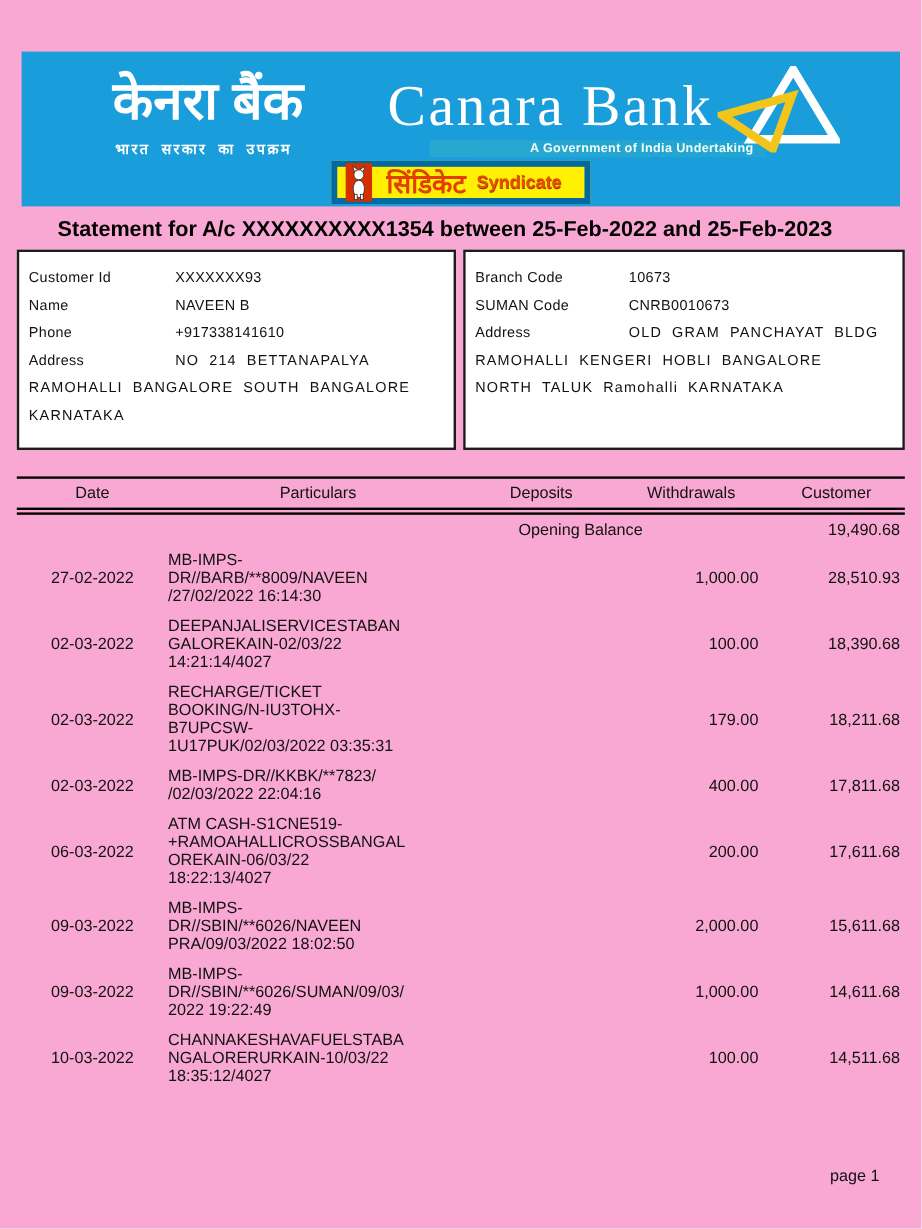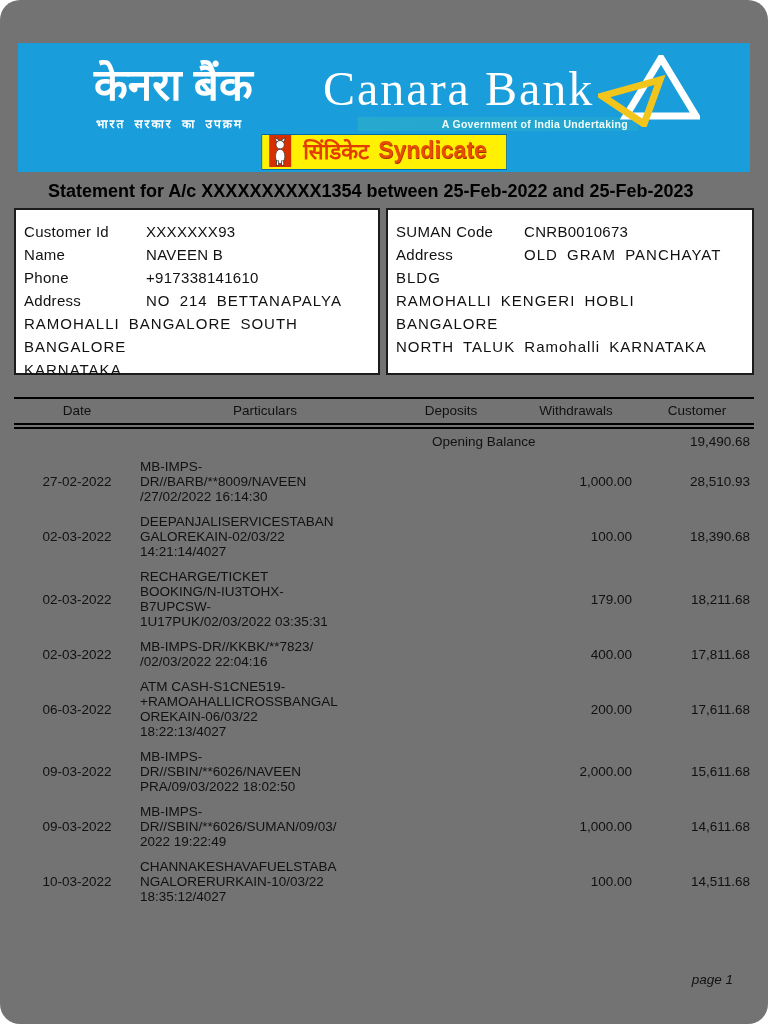--- a/index.html
+++ b/index.html
@@ -1,18 +1,18 @@
 <!DOCTYPE html>
 <html><head>
 <meta charset="utf-8">
 <style>
   * { margin: 0; padding: 0; box-sizing: border-box; }
   html, body { width: 768px; height: 1024px; background: #ffffff; overflow: hidden; }
   body { font-family: "Liberation Sans", sans-serif; color: #111; position: relative; }
-  .page { position: relative; width: 768px; height: 1024px; background: #737373; border-radius: 20px; }
+  .page { position: relative; width: 768px; height: 1024px; background: #f9a8d4; }
 
   
   .banner {
     position: absolute; left: 18px; top: 43px; width: 732px; height: 129px;
     background: #1a9edb; overflow: hidden;
   }
   .bank-name-hi {
     position: absolute; left: 76px; top: 18px;
     font-size: 44px; font-weight: bold; color: #ffffff; line-height: 1.1;
     font-family: "Liberation Sans", sans-serif;
@@ -32,40 +32,40 @@
   }
   .bank-tagline-en {
     position: absolute; right: 122px; top: 75px;
     font-size: 10.5px; font-weight: bold; color: #f2fdfa; letter-spacing: 0.3px;
   }
   .bank-logo { position: absolute; left: 580px; top: 12px; width: 102px; height: 72px; }
 
   
   .syndicate-badge {
     position: absolute; left: 50%; bottom: 2px; transform: translateX(-50%);
-    height: 36px; display: flex; align-items: flex-start;
-    background: #fff101; border: 1px solid #0369a1;
+    height: 36px; display: flex; align-items: center;
+    background: #fff101; border: 5px solid #0369a1;
   }
   .syn-bar { width: 7px; background: #e8570e; }
   .dog-box { width: 22px; background: #d63000; display: flex; align-items: center; justify-content: center; }
   .dog-box svg { width: 18px; height: 32px; }
   .syn-text { display: flex; align-items: center; padding: 0 12px; white-space: nowrap; }
   .syn-hi { font-size: 22px; font-weight: bold; color: #e33d00; }
-  .syn-en { font-size: 23px; font-weight: bold; color: #e84d00; margin-left: 9px;
+  .syn-en { font-size: 15px; font-weight: bold; color: #e84d00; margin-left: 9px;
             text-shadow: 0.5px 0.5px 0 #a03000; }
 
   
   .stmt-title {
     position: absolute; left: 48px; top: 181px;
     font-size: 18px; font-weight: bold; color: #000;
   }
 
   
   .info-row { position: absolute; left: 14px; top: 208px; width: 740px; height: 167px; display: flex; gap: 6px; }
-  .info-box { border: 2px solid #1c1c1c; background: #fff; padding: 10px 8px 6px 8px; font-size: 15px; }
+  .info-box { border: 2px solid #1c1c1c; background: #fff; padding: 10px 8px 6px 8px; font-size: 12px; }
   .info-box.left { width: 366px; }
   .info-box.right { width: 368px; }
   .kv { display: flex; line-height: 23px; }
   .kv .k { flex: 0 0 122px; letter-spacing: 0.3px; }
   .info-box.right .kv .k { flex-basis: 128px; }
   .kv .v { letter-spacing: 0.3px; }
   .addr { line-height: 23px; letter-spacing: 0.3px; }
   .addr .k { display: inline-block; width: 122px; vertical-align: top; }
   .info-box.right .addr .k { width: 128px; }
   .addr .v { white-space: pre-line; display: inline; letter-spacing: 1px; word-spacing: 4px; }
@@ -85,21 +85,21 @@
   .txn-head th { font-weight: normal; font-size: 13.5px; text-align: center; padding: 4px 0 3px 0; }
   .txn-body td { font-size: 13.5px; line-height: 15px; padding: 5px 0; vertical-align: middle; }
   td.date { text-align: center; }
   td.part { text-align: left; white-space: pre-line; }
   td.dep { text-align: center; }
   td.dep.ob { padding-left: 42px; white-space: nowrap; }
   td.wd { text-align: right; padding-right: 8px; }
   td.bal { text-align: right; padding-right: 4px; }
 
   
-  .footer { position: absolute; top: 972px; right: 35px; font-size: 13.5px; color: #111; font-style: italic; }
+  .footer { position: absolute; top: 972px; right: 35px; font-size: 13.5px; color: #111; }
 </style>
 </head>
 <body>
 
 <div class="page">
 
   <div class="banner">
     <div class="bank-name-hi">केनरा बैंक</div>
     <div class="bank-tagline-hi">भारत सरकार का उपक्रम</div>
     <div class="bank-name-en">Canara Bank</div>
@@ -151,20 +151,24 @@
         <span class="v">+917338141610</span>
       </div>
       <div class="addr">
         <span class="k">Address</span><span class="v">NO 214 BETTANAPALYA
 RAMOHALLI BANGALORE SOUTH BANGALORE
 KARNATAKA</span>
       </div>
     </div>
 
     <div class="info-box right">
+      <div class="kv">
+        <span class="k">Branch Code</span>
+        <span class="v">10673</span>
+      </div>
       <div class="kv">
         <span class="k">SUMAN Code</span>
         <span class="v">CNRB0010673</span>
       </div>
       <div class="addr">
         <span class="k">Address</span><span class="v">OLD GRAM PANCHAYAT BLDG
 RAMOHALLI KENGERI HOBLI BANGALORE
 NORTH TALUK Ramohalli KARNATAKA</span>
       </div>
     </div>

